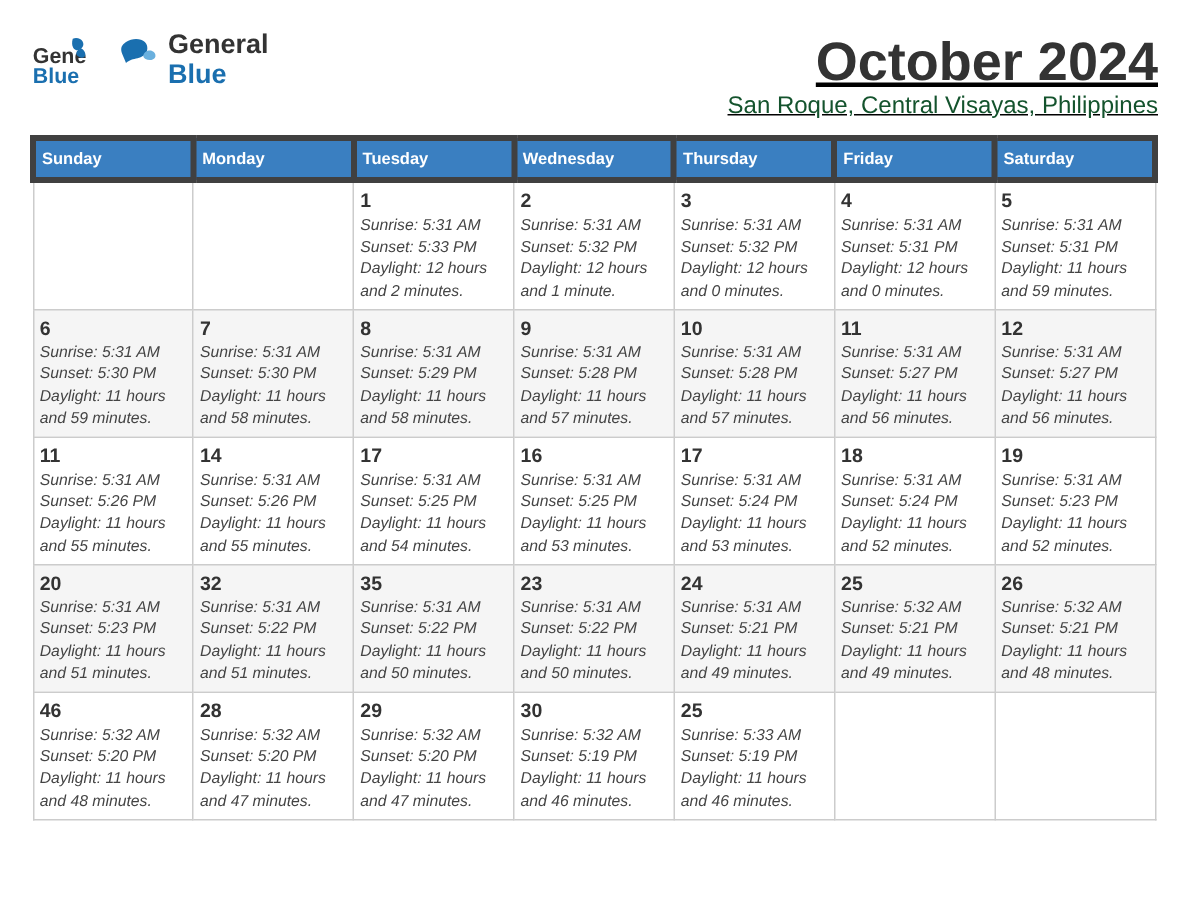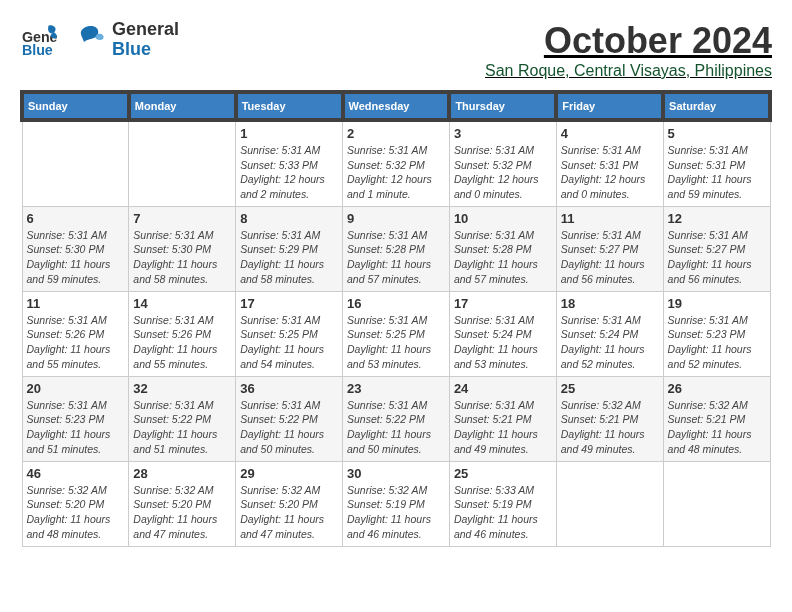--- a/index.html
+++ b/index.html
@@ -211,21 +211,21 @@
       <tr>
         <td>
           <span class="day-number">20</span>
           <div class="day-info">Sunrise: 5:31 AM<br>Sunset: 5:23 PM<br>Daylight: 11 hours<br>and 51 minutes.</div>
         </td>
         <td>
           <span class="day-number">32</span>
           <div class="day-info">Sunrise: 5:31 AM<br>Sunset: 5:22 PM<br>Daylight: 11 hours<br>and 51 minutes.</div>
         </td>
         <td>
-          <span class="day-number">36</span>
+          <span class="day-number">35</span>
           <div class="day-info">Sunrise: 5:31 AM<br>Sunset: 5:22 PM<br>Daylight: 11 hours<br>and 50 minutes.</div>
         </td>
         <td>
           <span class="day-number">23</span>
           <div class="day-info">Sunrise: 5:31 AM<br>Sunset: 5:22 PM<br>Daylight: 11 hours<br>and 50 minutes.</div>
         </td>
         <td>
           <span class="day-number">24</span>
           <div class="day-info">Sunrise: 5:31 AM<br>Sunset: 5:21 PM<br>Daylight: 11 hours<br>and 49 minutes.</div>
         </td>

